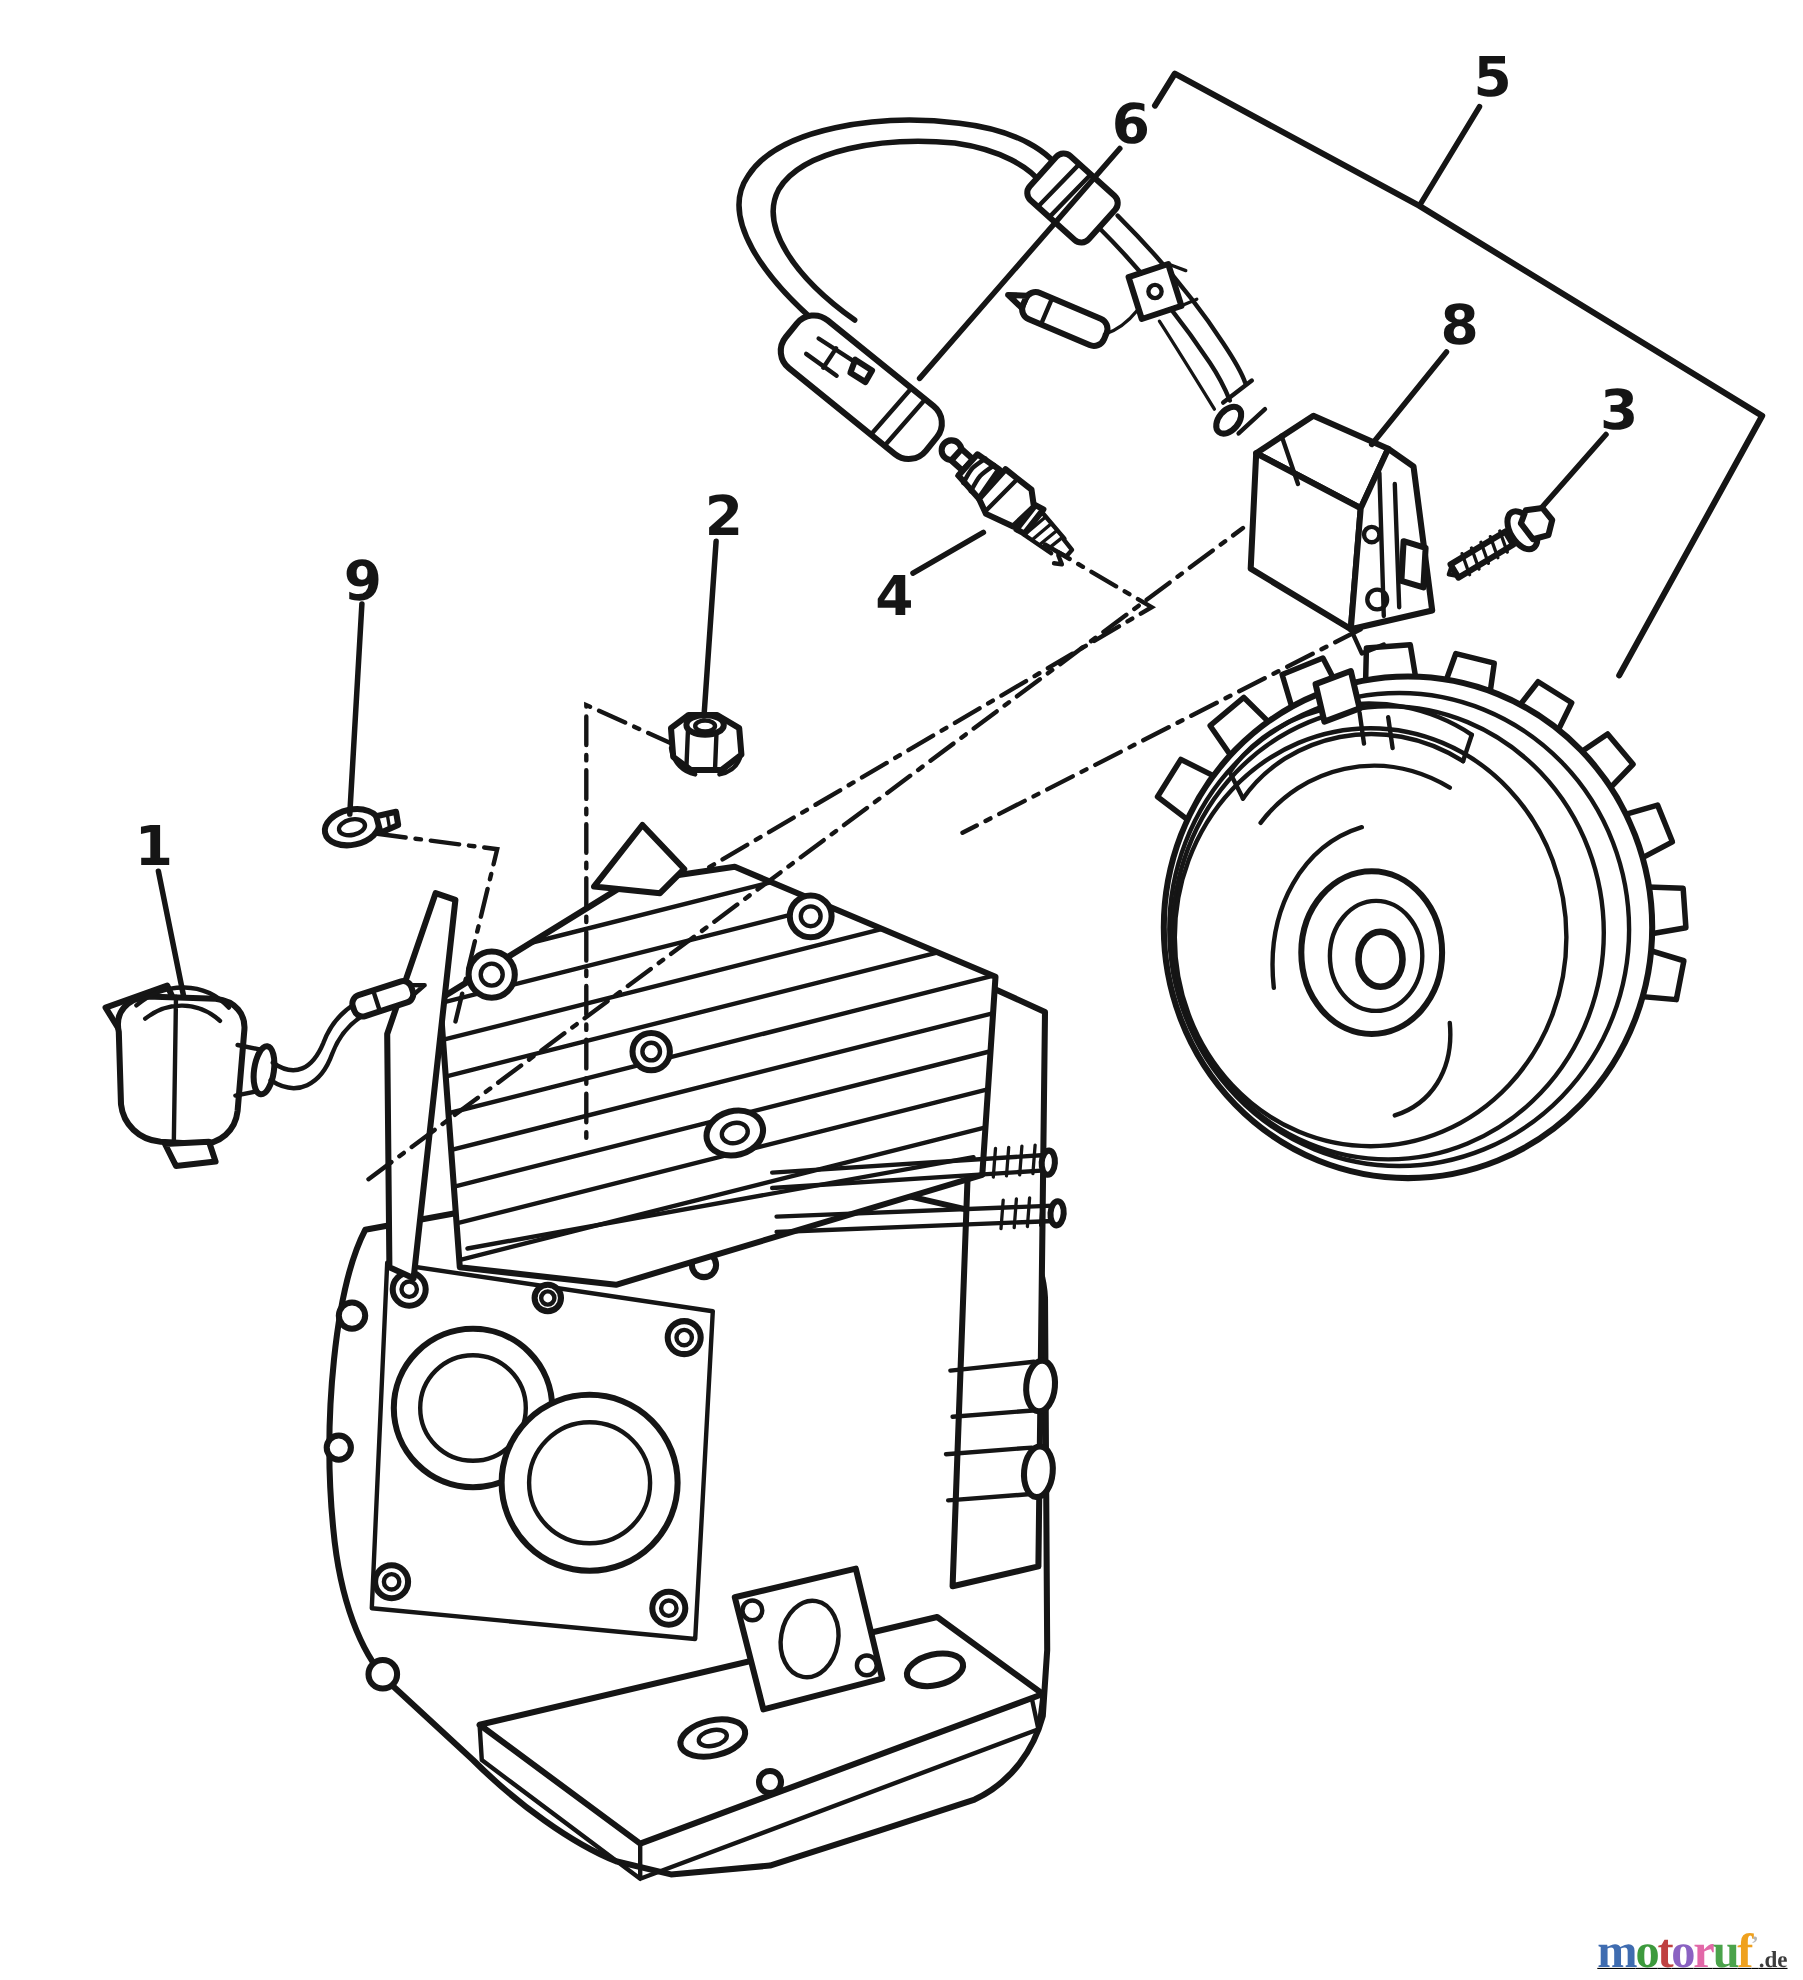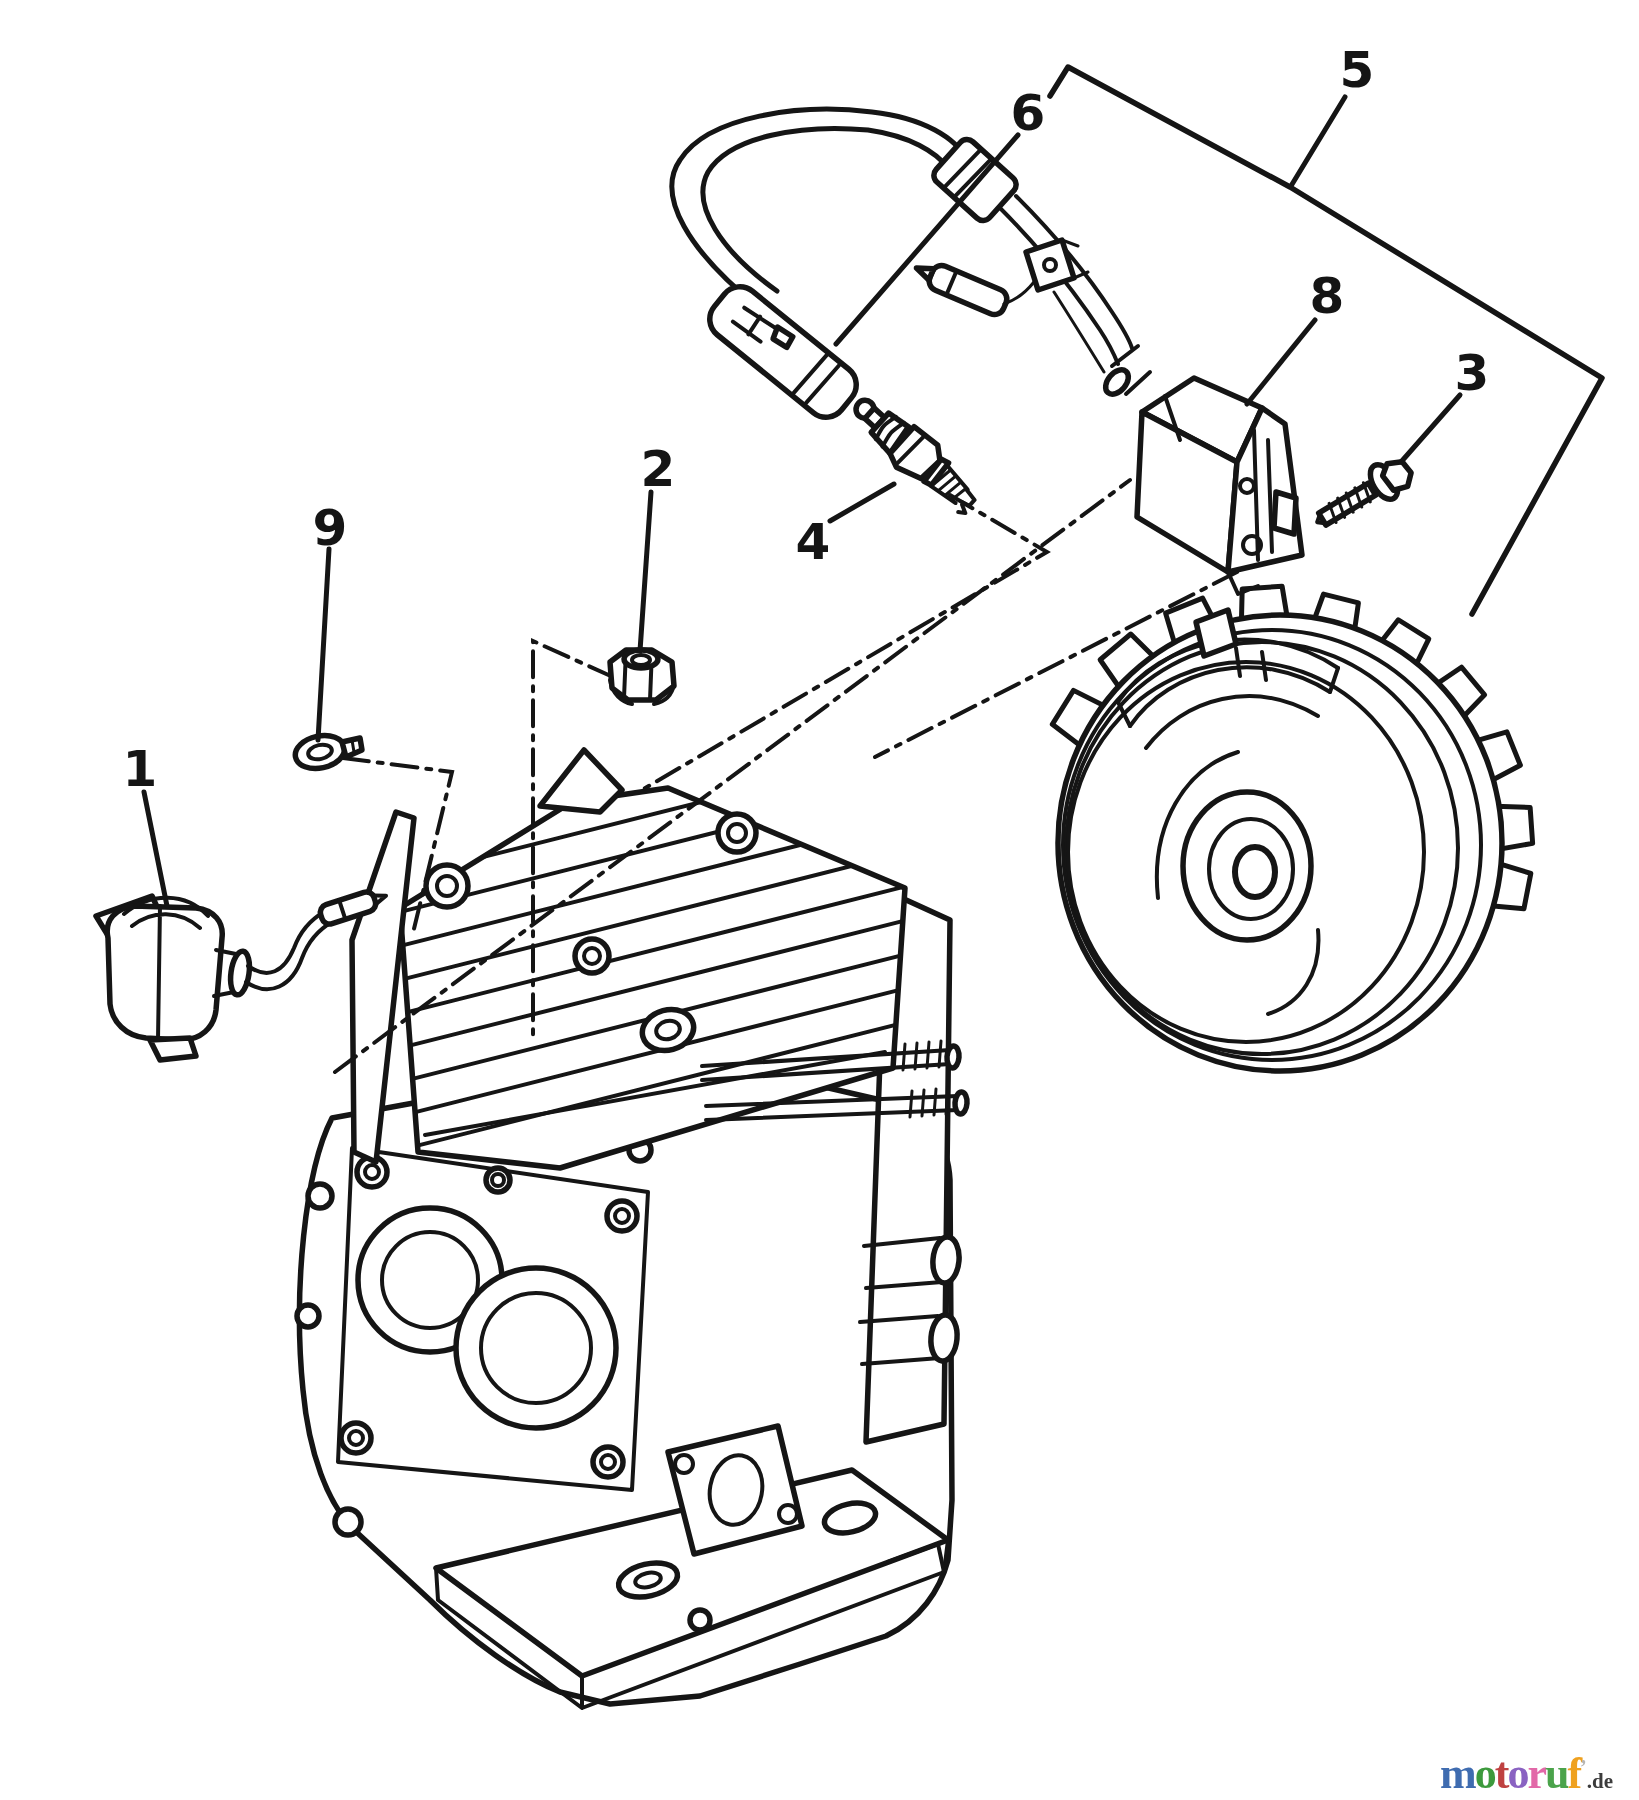--- a/index.html
+++ b/index.html
@@ -6,22 +6,22 @@
   body{width:1639px;height:1800px;position:relative;overflow:hidden;
        font-family:"Liberation Sans",sans-serif;}
   #diagram-svg{position:absolute;left:0;top:0;}
   .part{fill:#fff;stroke:#151515;stroke-width:5.5;stroke-linejoin:round;stroke-linecap:round;}
   .ln{fill:none;stroke:#151515;stroke-width:4;stroke-linejoin:round;stroke-linecap:round;}
   .thin{stroke-width:3;}
   .dashdot{fill:none;stroke:#151515;stroke-width:4;stroke-linecap:round;stroke-dasharray:26 9 5 9;}
   .leader{fill:none;stroke:#151515;stroke-width:5;stroke-linecap:round;stroke-linejoin:round;}
   .callout{font-family:"DejaVu Sans",sans-serif;font-weight:700;font-size:50px;fill:#151515;text-anchor:middle;}
   .fin{fill:#fff;stroke:#151515;stroke-width:5;stroke-linejoin:round;}
-  .watermark{position:absolute;right:26px;bottom:4px;line-height:1;white-space:nowrap;
-             font-family:"Liberation Serif",serif;font-weight:700;}
+  .watermark{position:absolute;right:14px;bottom:4px;line-height:1;white-space:nowrap;
+             font-family:"Liberation Serif",serif;font-weight:700;text-decoration:underline;}
   .wm-letters span{font-size:44px;letter-spacing:-2px;}
   .wm-mark{font-size:20px;vertical-align:14px;}
   .wm-suffix{font-size:21px;}
 </style>
 </head>
 <body>
 
 <svg id="diagram-svg" width="1639" height="1800" viewBox="0 0 1639 1800" xmlns="http://www.w3.org/2000/svg">
 
   <defs>

